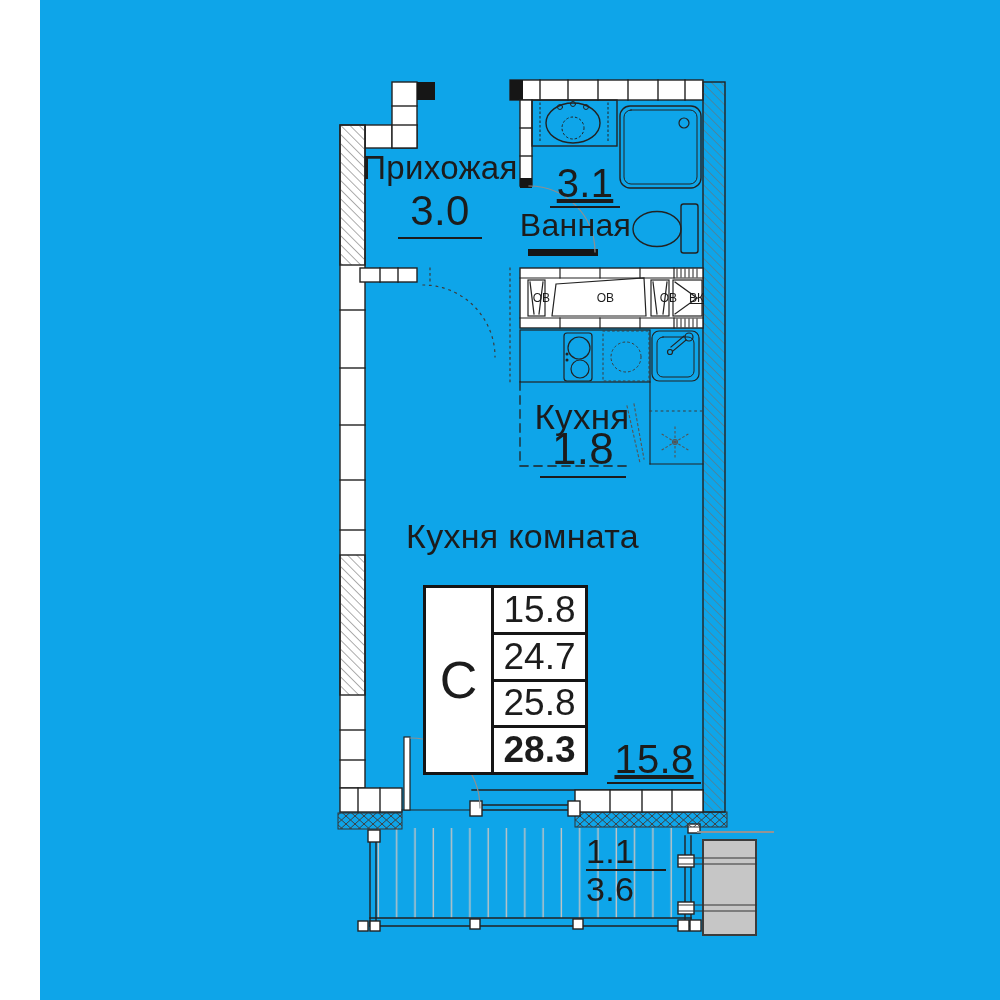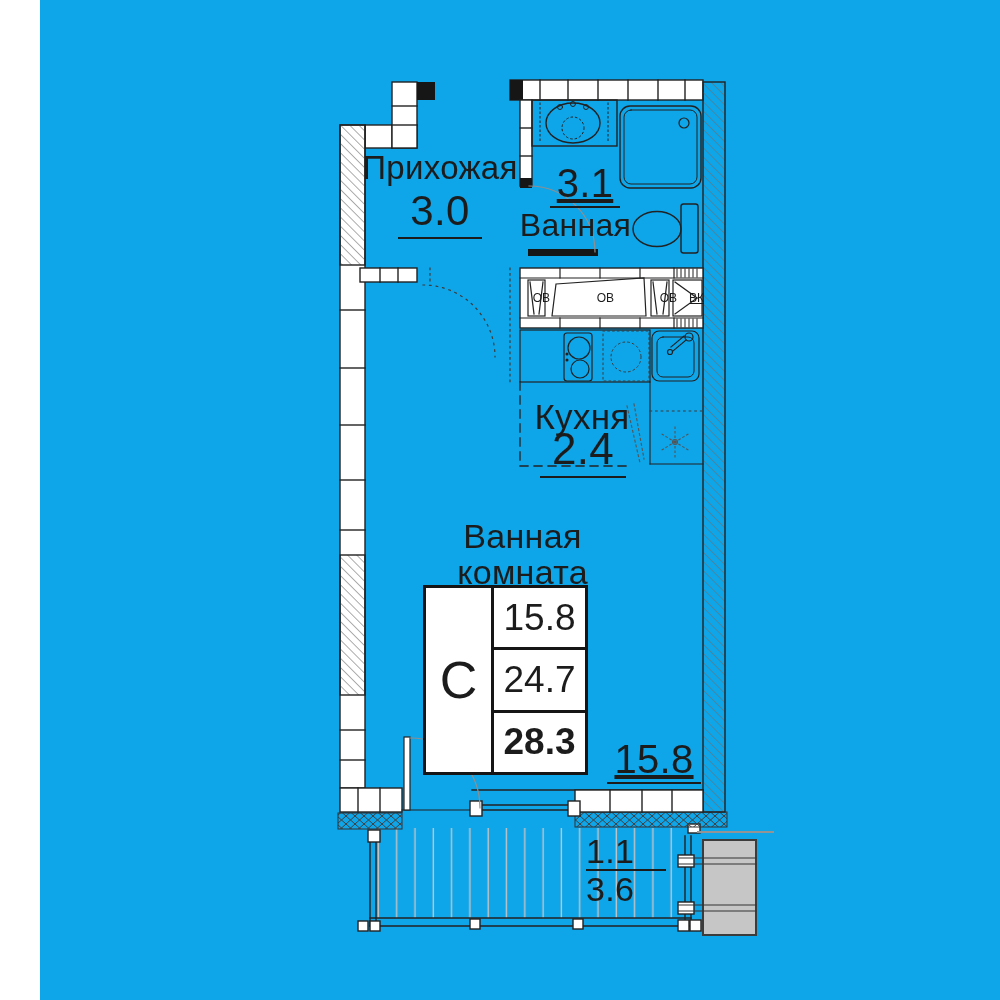--- a/index.html
+++ b/index.html
@@ -259,33 +259,34 @@
     <span class="u">3.0</span>
   </div>
 
   <div class="lbl" style="left:500px;top:162px;width:90px;font-size:40px;">
     <span class="u-sm">3.1</span>
   </div>
   <div class="lbl" style="left:438px;top:209px;width:195px;font-size:32px;">Ванная</div>
 
   <div class="lbl" style="left:462px;top:398px;width:160px;font-size:35px;">Кухня</div>
   <div class="lbl" style="left:498px;top:426px;width:90px;font-size:44px;">
-    <span class="u">2.4</span>
-  </div>
-
-  <div class="lbl" style="left:355px;top:518px;width:255px;font-size:34px;">Ванная комната</div>
+    <span class="u">1.8</span>
+  </div>
+
+  <div class="lbl" style="left:355px;top:518px;width:255px;font-size:34px;">Кухня комната</div>
   <div class="lbl" style="left:564px;top:738px;width:100px;font-size:40px;">
     <span class="u-sm">15.8</span>
   </div>
 
   <div class="plan-table">
     <div class="pt-left">С</div>
     <div class="pt-right">
       <div class="pt-cell">15.8</div>
       <div class="pt-cell">24.7</div>
+      <div class="pt-cell">25.8</div>
       <div class="pt-cell">28.3</div>
     </div>
   </div>
 
   <div class="lbl frac" style="left:546px;top:833px;width:80px;font-size:34px;">
     <div class="num">1.1</div>
     <div class="den">3.6</div>
   </div>
 
   <div class="lbl shaft-lbl" style="left:486px;top:292px;width:24px;">ОВ</div>

